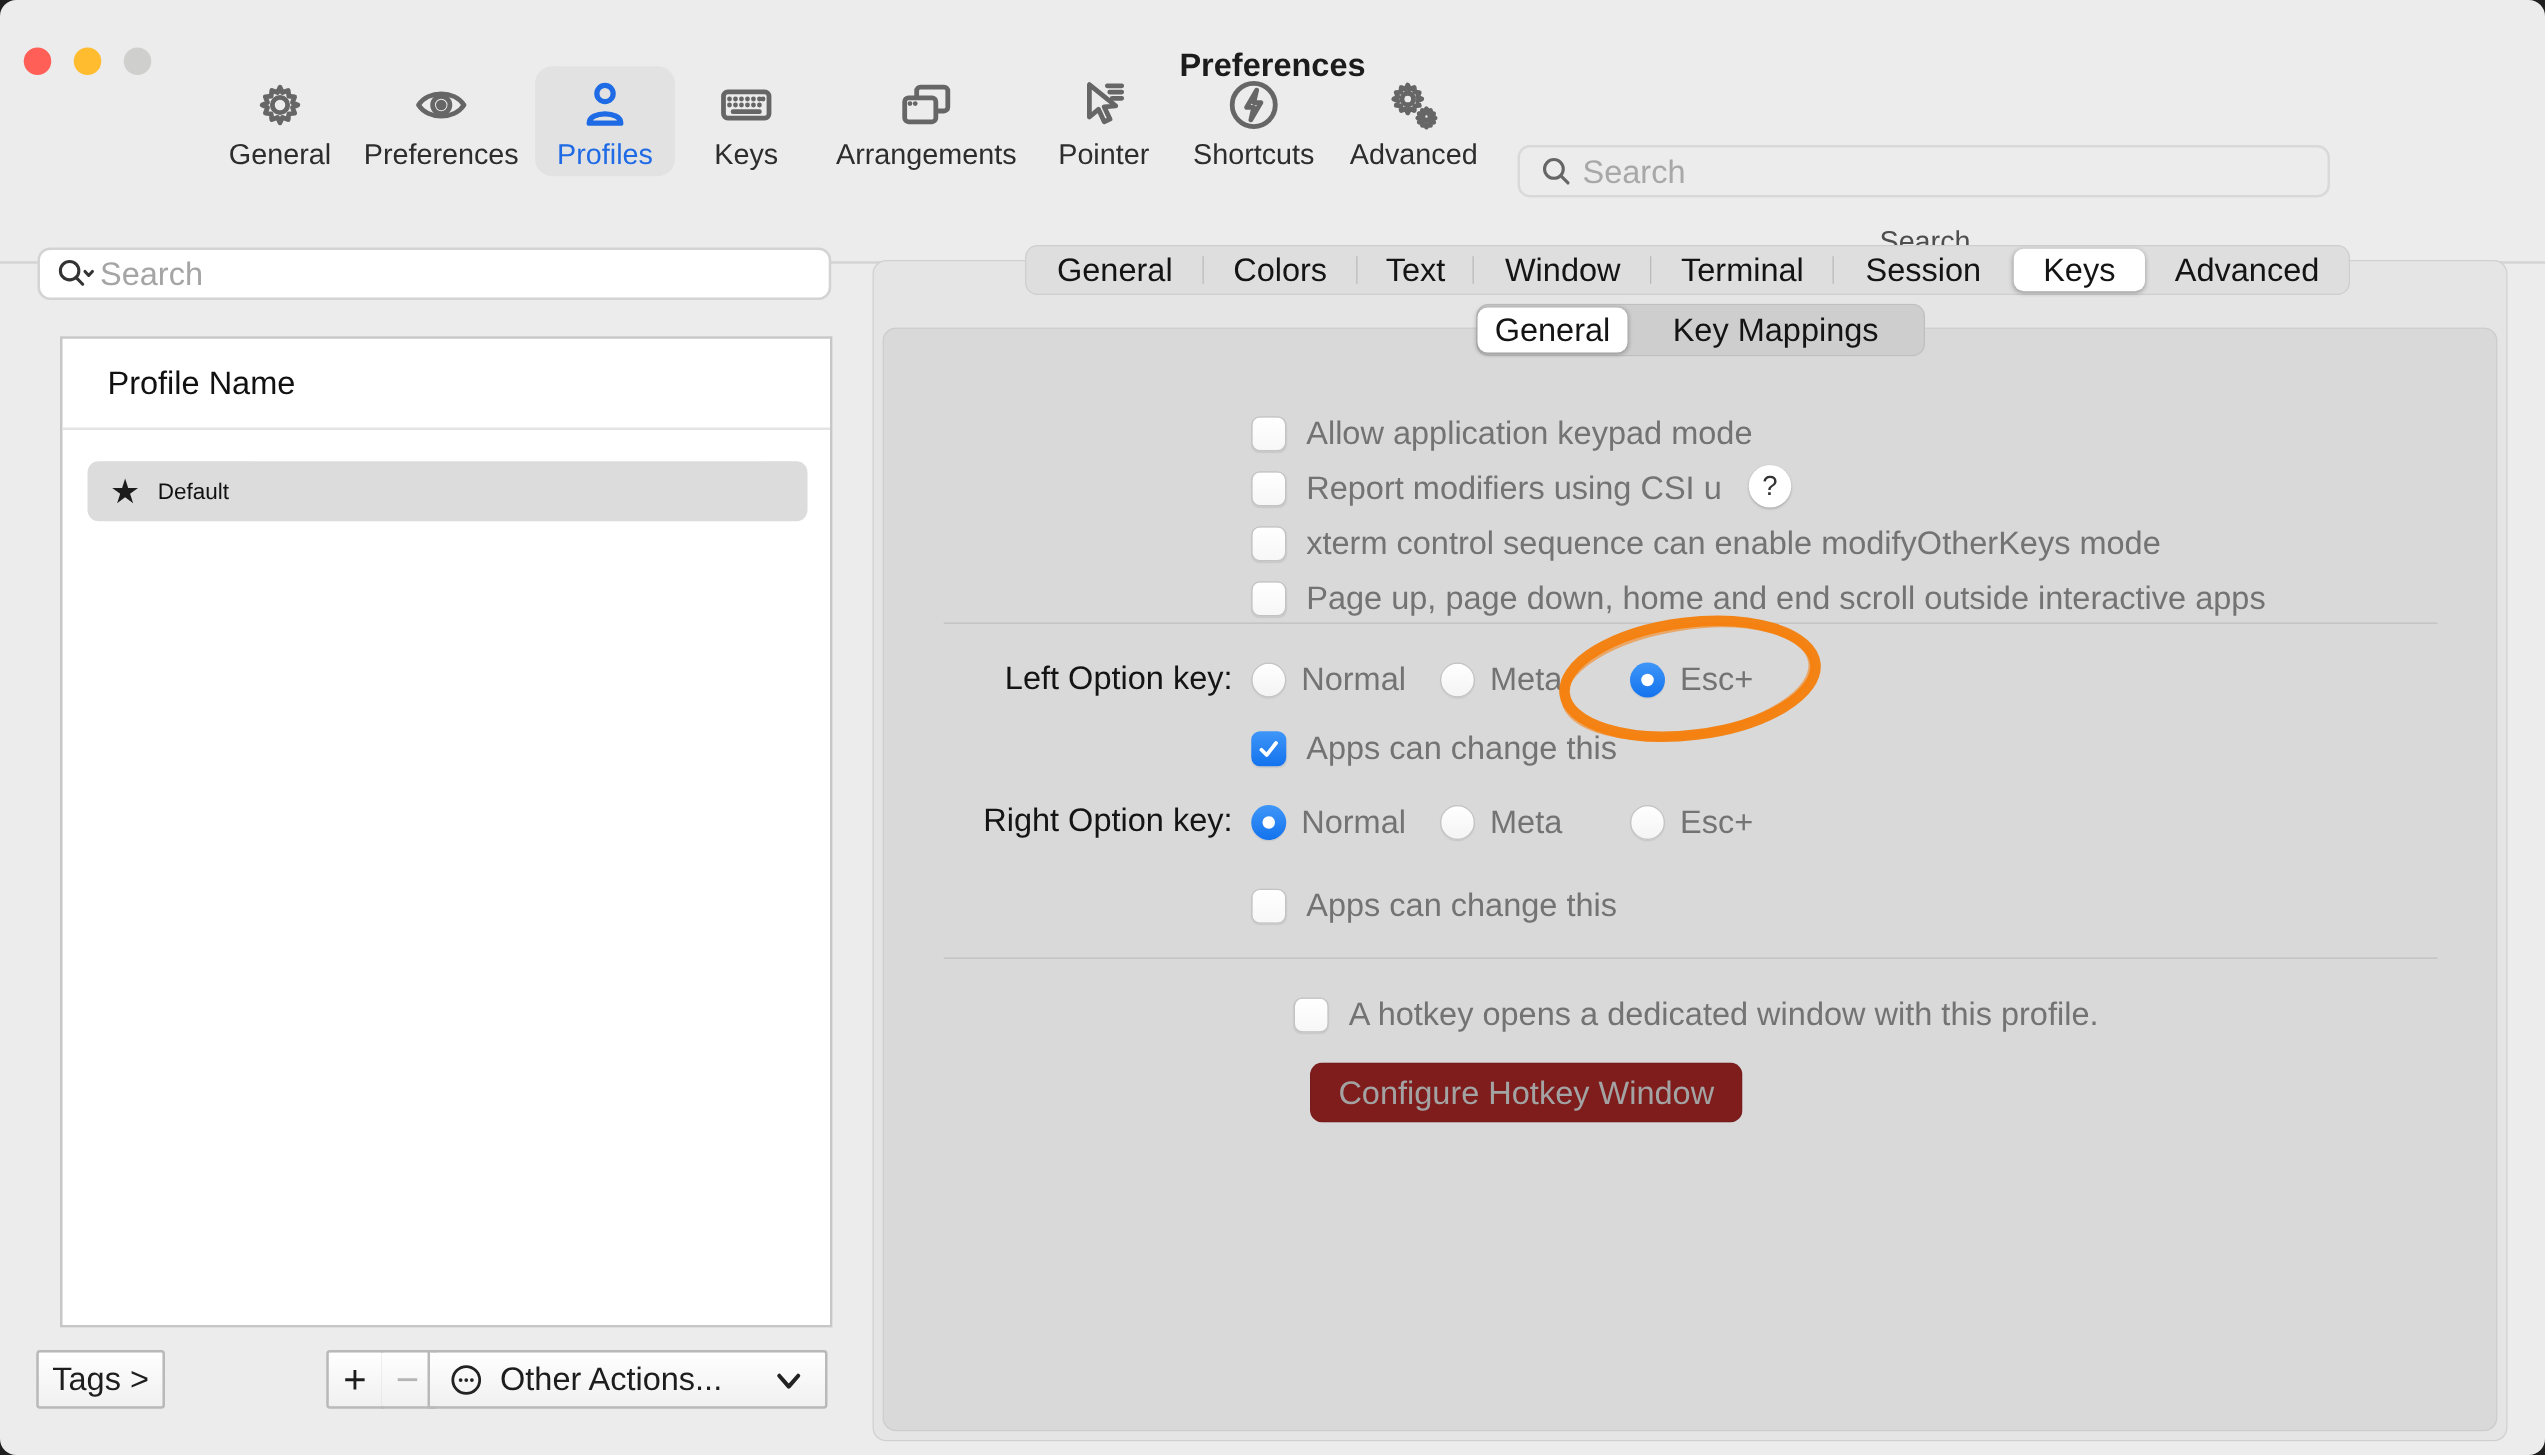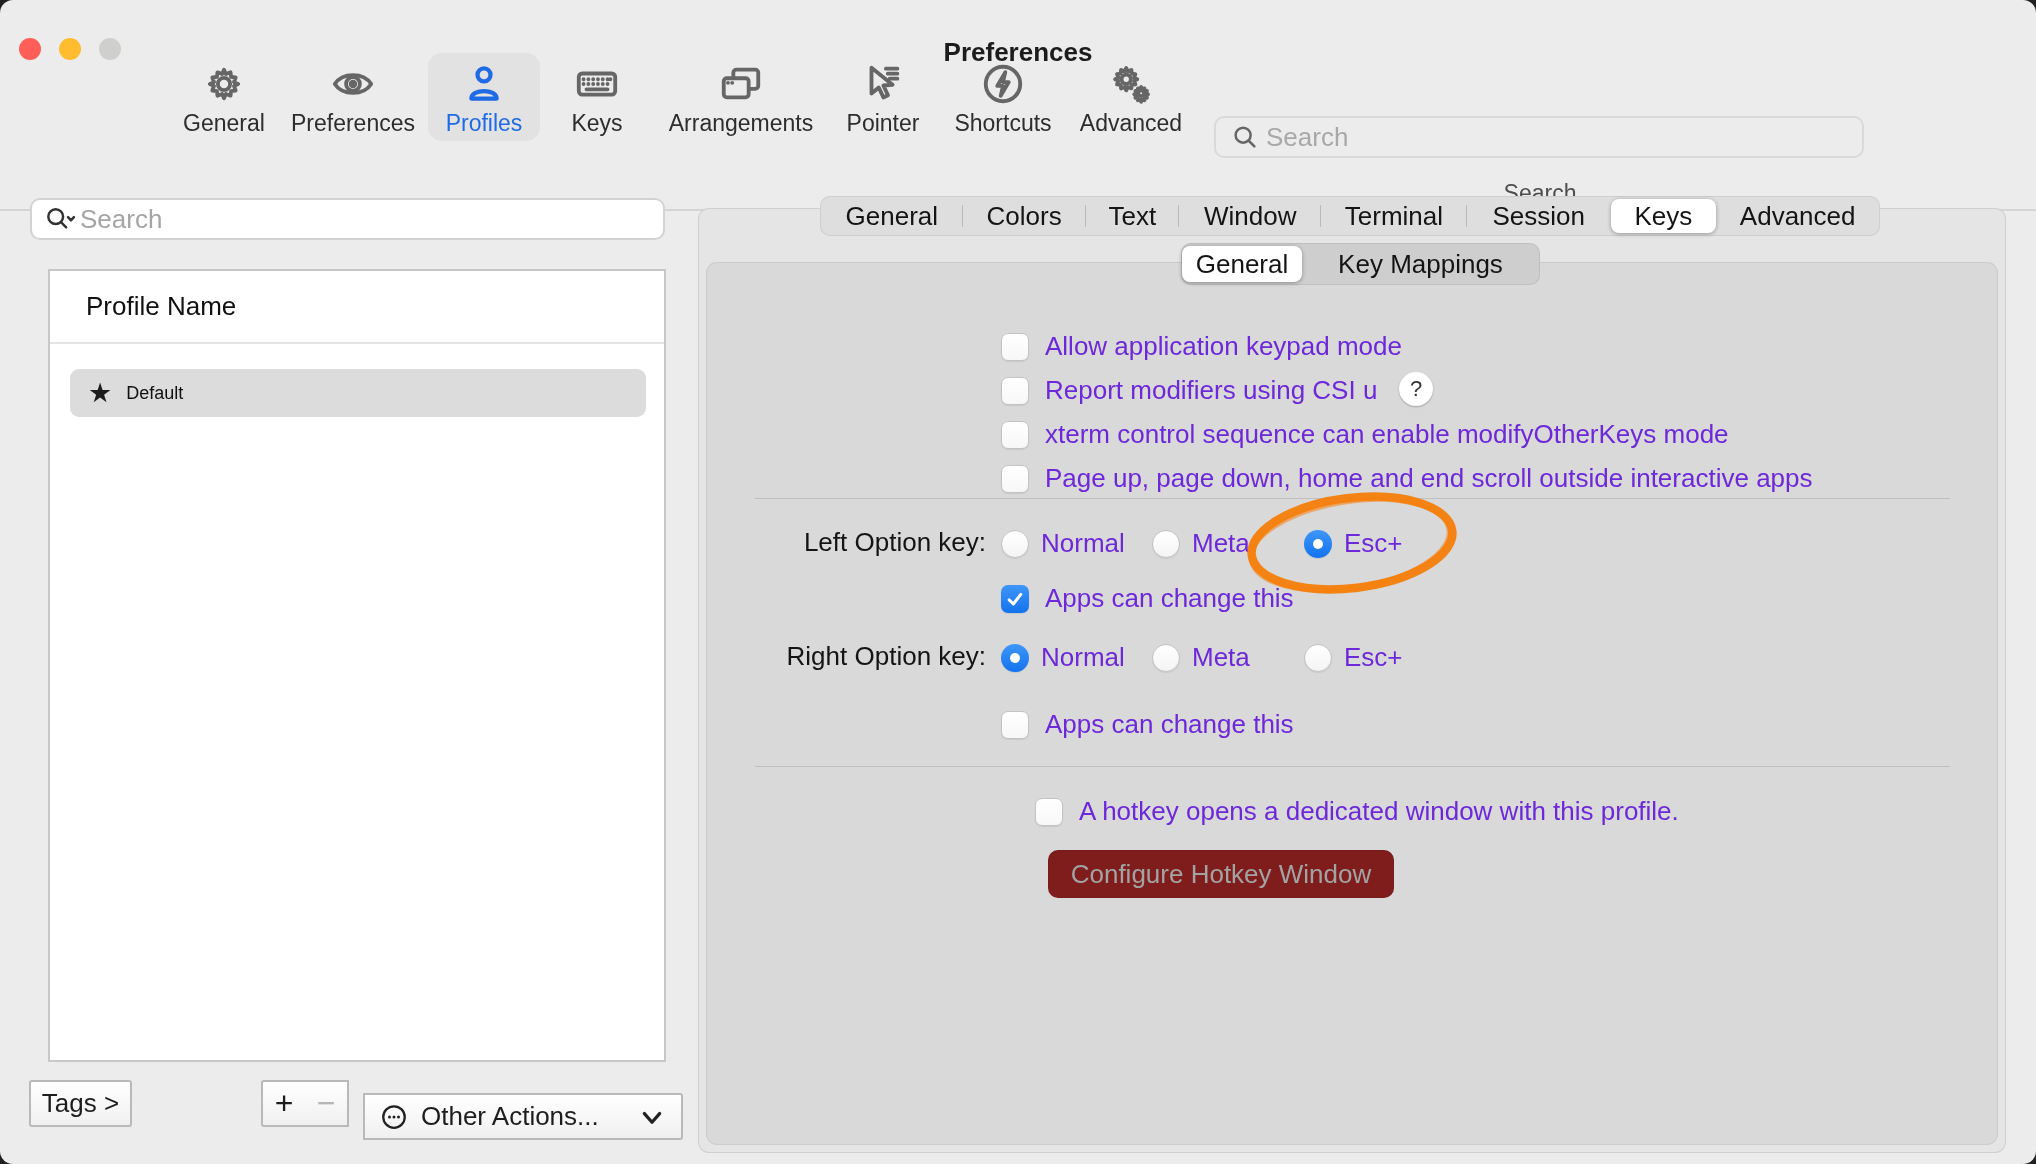--- a/index.html
+++ b/index.html
@@ -50,21 +50,21 @@
   .pl-star{font-size:27px;color:#1c1c1c;margin-left:18px;}
   .pl-name{font-size:18px;color:#111;margin-left:14px;}
 
   
   .btn{position:absolute;top:1080px;height:47px;box-sizing:border-box;border:2px solid #b9b9b9;
     background:linear-gradient(#ffffff,#f0f0f0);display:flex;align-items:center;justify-content:center;
     font-size:26px;color:#1d1d1d;border-radius:3px;}
   .btn.tags{left:29px;width:103px;}
   .btn.plus{left:261px;width:46px;font-size:32px;font-weight:400;border-radius:3px 0 0 3px;}
   .btn.minus{left:305px;width:44px;font-size:32px;color:#b5b5b5;border-left:none;border-radius:0;}
-  .btn.other{left:363px;width:320px;border-radius:0 3px 3px 0;justify-content:flex-start;margin-top:13px;}
+  .btn.other{left:342px;width:320px;border-radius:0 3px 3px 0;justify-content:flex-start;}
   .oa-icon{margin-left:14px;}
   .oa-text{margin-left:12px;}
   .oa-chevron{position:absolute;right:16px;top:14px;}
 
   
   .panel1{position:absolute;left:698px;top:208px;width:1308px;height:945px;background:#e5e5e5;
     border:1px solid rgba(0,0,0,0.09);border-radius:11px;box-sizing:border-box;}
   .panel2{position:absolute;left:706px;top:262px;width:1292px;height:883px;background:#d9d9d9;
     border:1px solid rgba(0,0,0,0.06);border-radius:11px;box-sizing:border-box;}
 
@@ -77,21 +77,21 @@
   .seg.sel{background:#ffffff;border-radius:8px;margin:2px 0;box-shadow:0 1px 4px rgba(0,0,0,0.33);z-index:2;}
 
   
   .checkbox{width:28px;height:28px;box-sizing:border-box;border-radius:7px;background:linear-gradient(#ffffff,#f7f7f7);
     border:1px solid #c3c3c3;box-shadow:0 1px 1px rgba(0,0,0,0.08);flex:none;}
   .checkbox.checked{background:linear-gradient(#3f96f8,#1373ee);border:none;display:flex;align-items:center;justify-content:center;}
   .radio{width:28px;height:28px;box-sizing:border-box;border-radius:50%;background:linear-gradient(#ffffff,#f4f4f4);
     border:1px solid #c3c3c3;box-shadow:0 1px 1px rgba(0,0,0,0.08);flex:none;}
   .radio.checked{background:linear-gradient(#3f96f8,#1373ee);border:none;position:relative;}
   .radio.checked::after{content:"";position:absolute;left:9px;top:9px;width:10px;height:10px;border-radius:50%;background:#fff;}
-  .ctl-row{position:absolute;display:flex;align-items:center;gap:16px;font-size:26px;color:#6d28d9;white-space:nowrap;}
+  .ctl-row{position:absolute;display:flex;align-items:center;gap:16px;font-size:26px;color:#737373;white-space:nowrap;}
   .form-label{position:absolute;width:386px;left:600px;text-align:right;font-size:26px;color:#141414;}
   .help-badge{position:absolute;left:1399px;width:34px;height:34px;border-radius:50%;background:#fff;
     box-shadow:0 1px 2px rgba(0,0,0,0.25);display:flex;align-items:center;justify-content:center;
     font-size:22px;color:#333;}
   .hdiv{position:absolute;left:755px;width:1195px;height:1px;background:#bfbfbf;}
   .cfg-btn{position:absolute;left:1048px;top:850px;width:346px;height:48px;border-radius:10px;background:#7f1d1d;
     border:1px solid rgba(0,0,0,0.05);box-sizing:border-box;display:flex;align-items:center;justify-content:center;
     font-size:26px;color:#a3a3a3;}
   .annotation-svg{position:absolute;left:1240px;top:488px;pointer-events:none;z-index:5;}
 </style>

